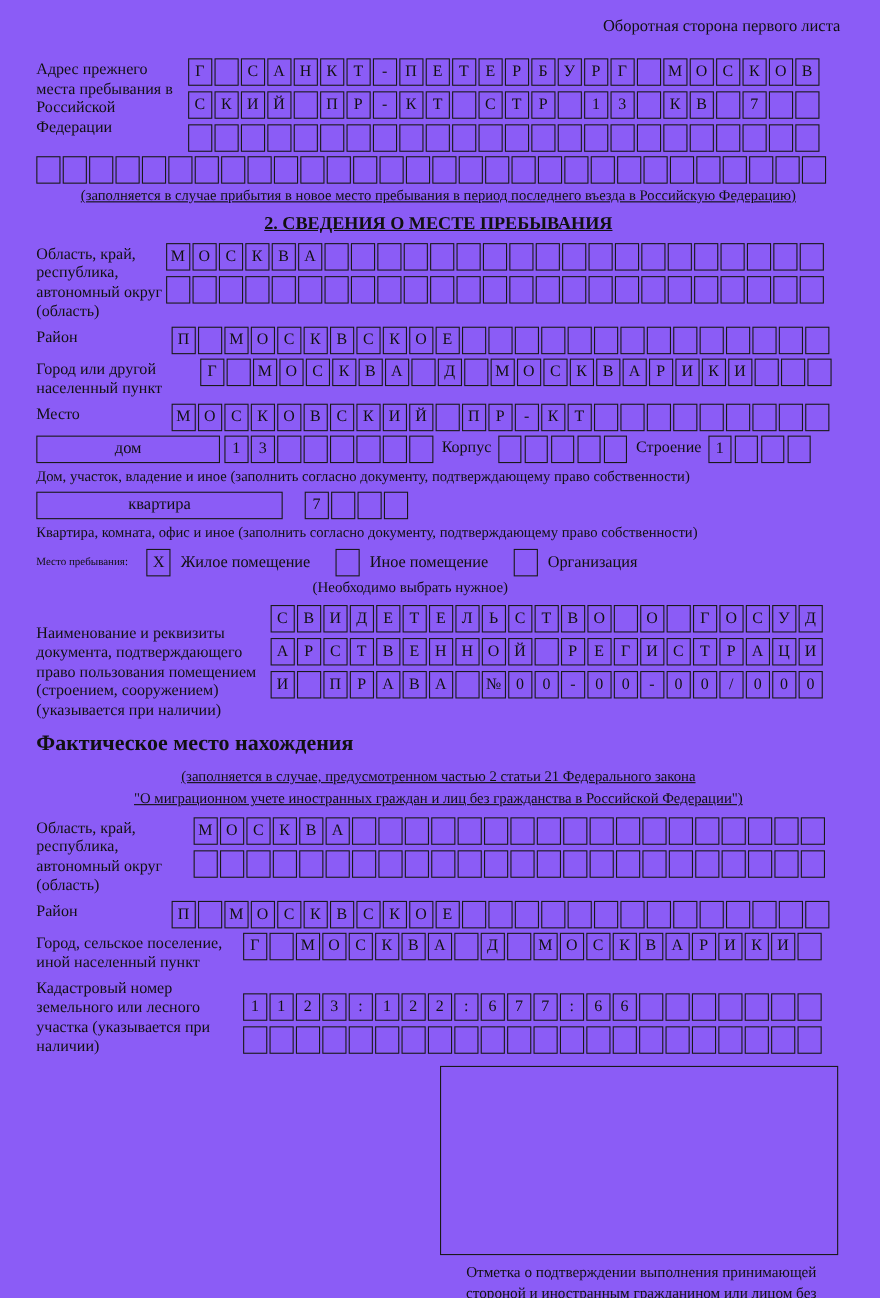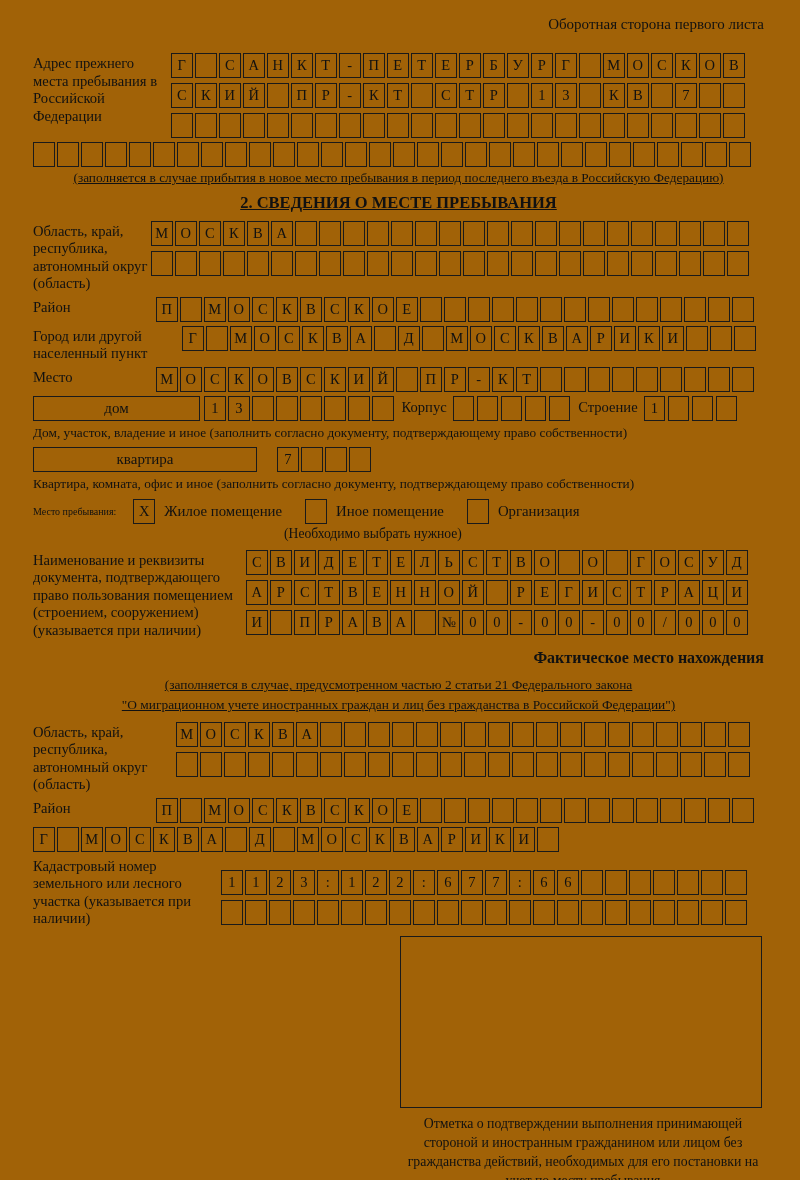--- a/index.html
+++ b/index.html
@@ -1,59 +1,59 @@
 <!DOCTYPE html>
 <html><head>
 <meta charset="utf-8">
 <style>
   html,body{margin:0;padding:0;background:#fff;}
   .page{
     position:relative;
     width:800px;height:1180px;
     box-sizing:border-box;
     padding:16px 36px 0 33px;
-    background:#a16207;
+    background:#8b5cf6;
     color:#111;
     font-family:"Liberation Serif","DejaVu Serif",serif;
     overflow:hidden;
   }
   .header-note{
     text-align:right;
     font-size:15px;
     margin-bottom:20px;
   }
   .frow{display:flex;align-items:flex-start;margin-bottom:4px;}
   .label{font-size:14.6px;line-height:1.2;flex:0 0 auto;padding-top:2px;}
   .lw138{width:138px;}
   .lw118{width:118px;}
   .lw123{width:123px;}
   .lw149{width:149px;}
   .lw143{width:143px;}
   .lw188{width:188px;}
-  .lw213{width:213px;}
+  .lw213{width:213px;margin-top:16px;}
   .cellcol{display:flex;flex-direction:column;gap:5px;flex:0 0 auto;}
   .cells{display:flex;gap:2.5px;flex:0 0 auto;}
   .cell{
     box-sizing:border-box;
     width:21.5px;height:25px;
     border:1.5px solid #1a1a1a;
     display:inline-flex;align-items:center;justify-content:center;
     font-size:14.5px;line-height:1;
     flex:0 0 auto;
   }
   .fullrow{margin-top:4px;}
   .caption{font-size:13.3px;line-height:1.25;margin:3px 0 6px 0;}
   .center{text-align:center;text-decoration:underline;}
   .sec-title{
     text-align:center;font-weight:bold;font-size:16.5px;
     margin:6px 0 8px 0;
     text-decoration:underline;
   }
   .sub-title{
-    text-align:right;font-weight:bold;font-size:16px;
+    text-align:left;font-weight:bold;font-size:20px;
     margin:10px 0 8px 0;
   }
   .bigbox{
     box-sizing:border-box;
     height:25px;border:1.5px solid #1a1a1a;
     display:flex;align-items:center;justify-content:center;
     font-size:15px;flex:0 0 auto;
   }
   .housebox{width:167px;margin-right:4px;}
   .aptbox{width:224px;margin-right:20px;}
@@ -577,20 +577,21 @@
         <span class="cell"></span>
         <span class="cell"></span>
         <span class="cell"></span>
         <span class="cell"></span>
         <span class="cell"></span>
         <span class="cell"></span>
       </div>
   </div>
 
   <div class="frow">
+    <div class="label lw188">Город, сельское поселение, иной населенный пункт</div>
     <div class="cells">
         <span class="cell">Г</span>
         <span class="cell"></span>
         <span class="cell">М</span>
         <span class="cell">О</span>
         <span class="cell">С</span>
         <span class="cell">К</span>
         <span class="cell">В</span>
         <span class="cell">А</span>
         <span class="cell"></span>

